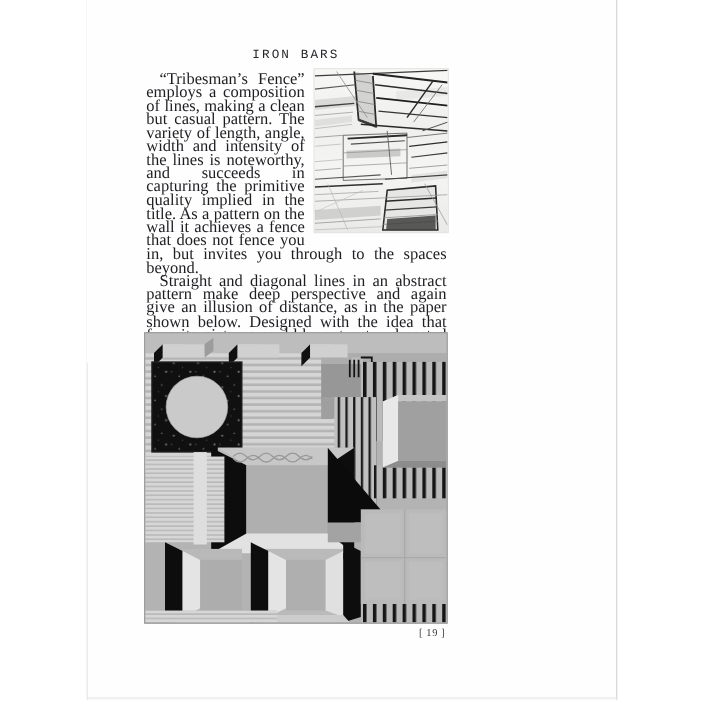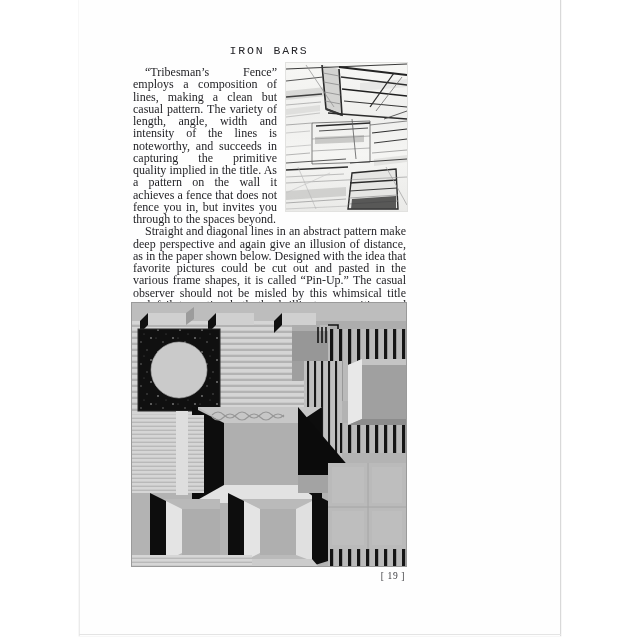--- a/index.html
+++ b/index.html
@@ -63,21 +63,21 @@
     color: #26262a;
     font-family: Liberation Mono, monospace;
   }
 
   
   #article {
     position: absolute;
     left: 133px;
     top: 66px;
     width: 273px;
-    font-size: 12px;
+    font-size: 15px;
     line-height: 12.25px;
     color: #1e1e22;
     text-align: justify;
     text-justify: inter-word;
   }
   #article p {
     margin: 0;
     text-indent: 12px;
   }
   .wrap-figure {

